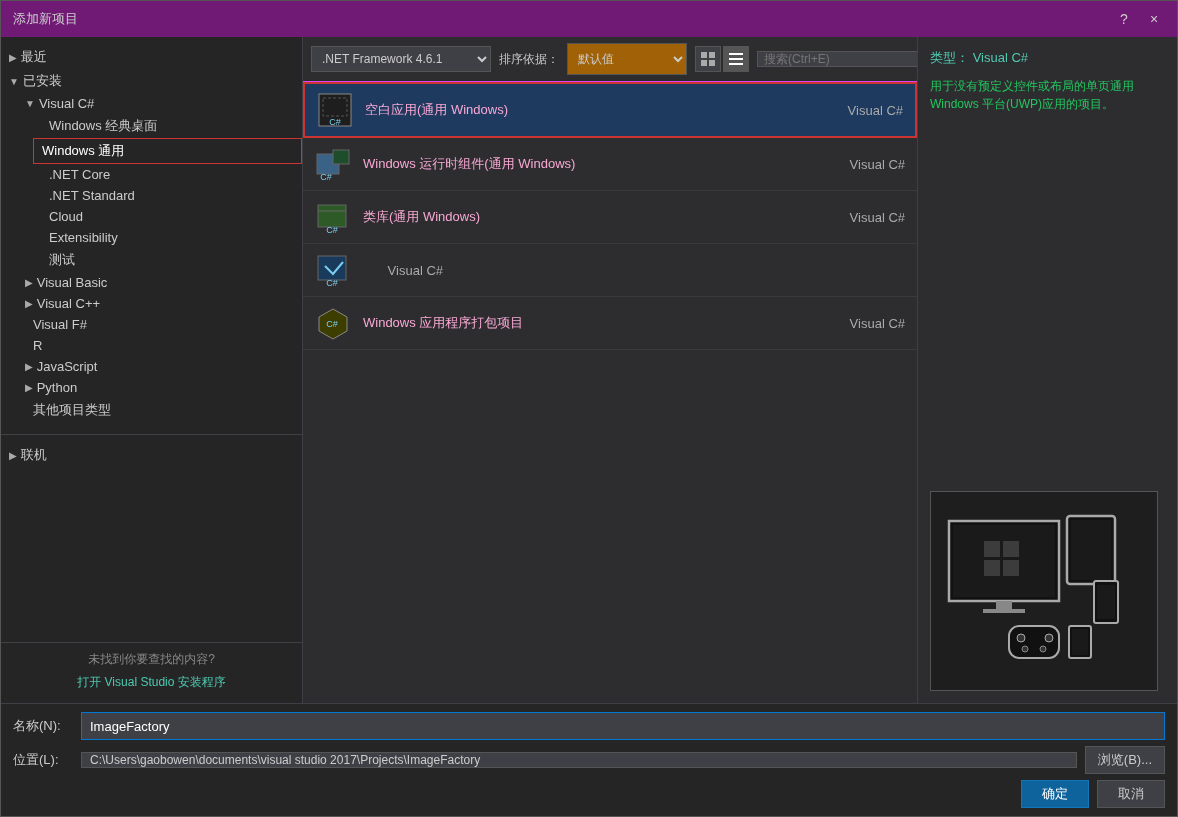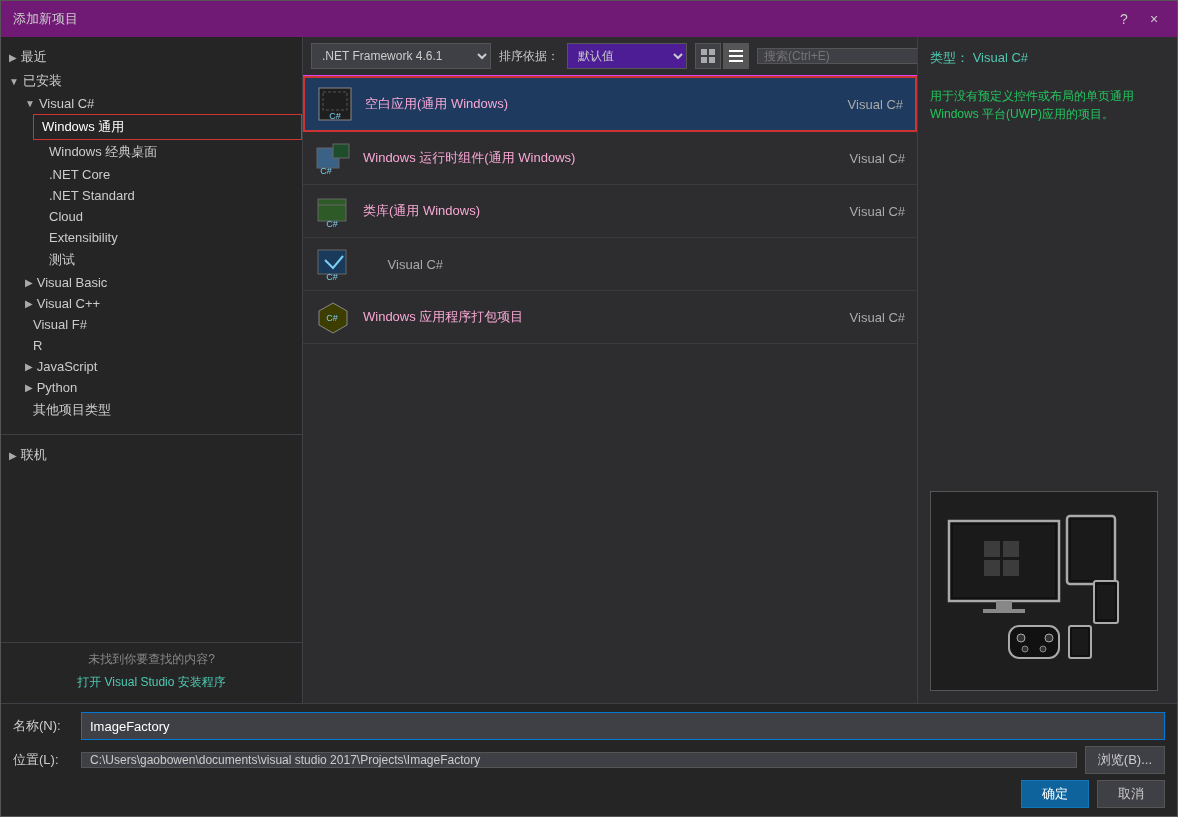--- a/index.html
+++ b/index.html
@@ -131,27 +131,27 @@
       cursor: pointer;
       height: 26px;
       min-width: 180px;
     }
     .sort-label {
       color: #ccc;
       font-size: 12px;
       white-space: nowrap;
     }
     .sort-select {
-      background: #4c1d95;
+      background: #a16207;
       border: 1px solid #555;
       color: #ccc;
       padding: 3px 6px;
       font-size: 12px;
       cursor: pointer;
-      height: 26px;
+      height: 32px;
       min-width: 120px;
     }
     .view-buttons {
       display: flex;
       margin-left: auto;
       gap: 2px;
     }
     .view-btn {
       width: 26px;
       height: 26px;
@@ -223,21 +223,21 @@
     }
     
     .right-panel {
       width: 260px;
       background: #2d2d30;
       border-left: 1px solid #3f3f46;
       padding: 12px;
       flex-shrink: 0;
       display: flex;
       flex-direction: column;
-      gap: 20px;
+      gap: 10px;
     }
     .right-panel-type {
       color: #ccc;
       font-size: 13px;
     }
     .right-panel-type span { color: #4ec9b0; }
     .right-panel-desc {
       color: #22c55e;
       font-size: 12px;
       line-height: 1.5;
@@ -355,24 +355,24 @@
           <span>已安装</span>
         </div>
 
         <div style="padding-left: 16px;">
           <div class="tree-parent">
             <span class="arrow">▼</span>
             <span>Visual C#</span>
           </div>
 
           <div class="tree-children">
+            <div class="tree-item">Windows 经典桌面</div>
             <div class="tree-item highlighted" style="border: 1px solid #cc3333; padding: 3px 8px;">
               Windows 通用
             </div>
-            <div class="tree-item">Windows 经典桌面</div>
             <div class="tree-item">.NET Core</div>
             <div class="tree-item">.NET Standard</div>
             <div class="tree-item">Cloud</div>
             <div class="tree-item">Extensibility</div>
             <div class="tree-item">测试</div>
           </div>
         </div>
 
         <div style="padding-left: 16px;">
           <div class="tree-parent">

